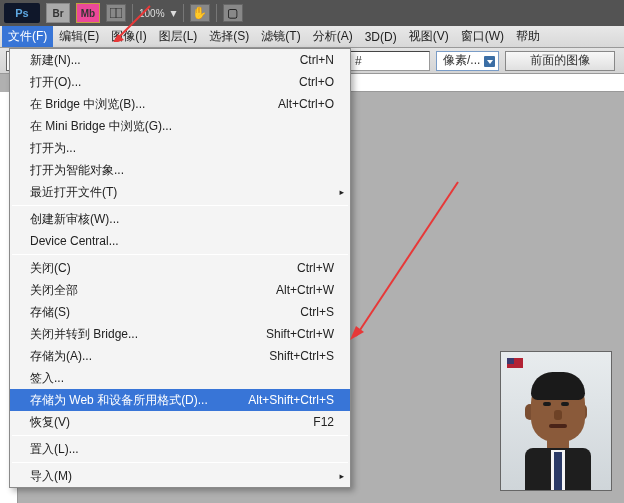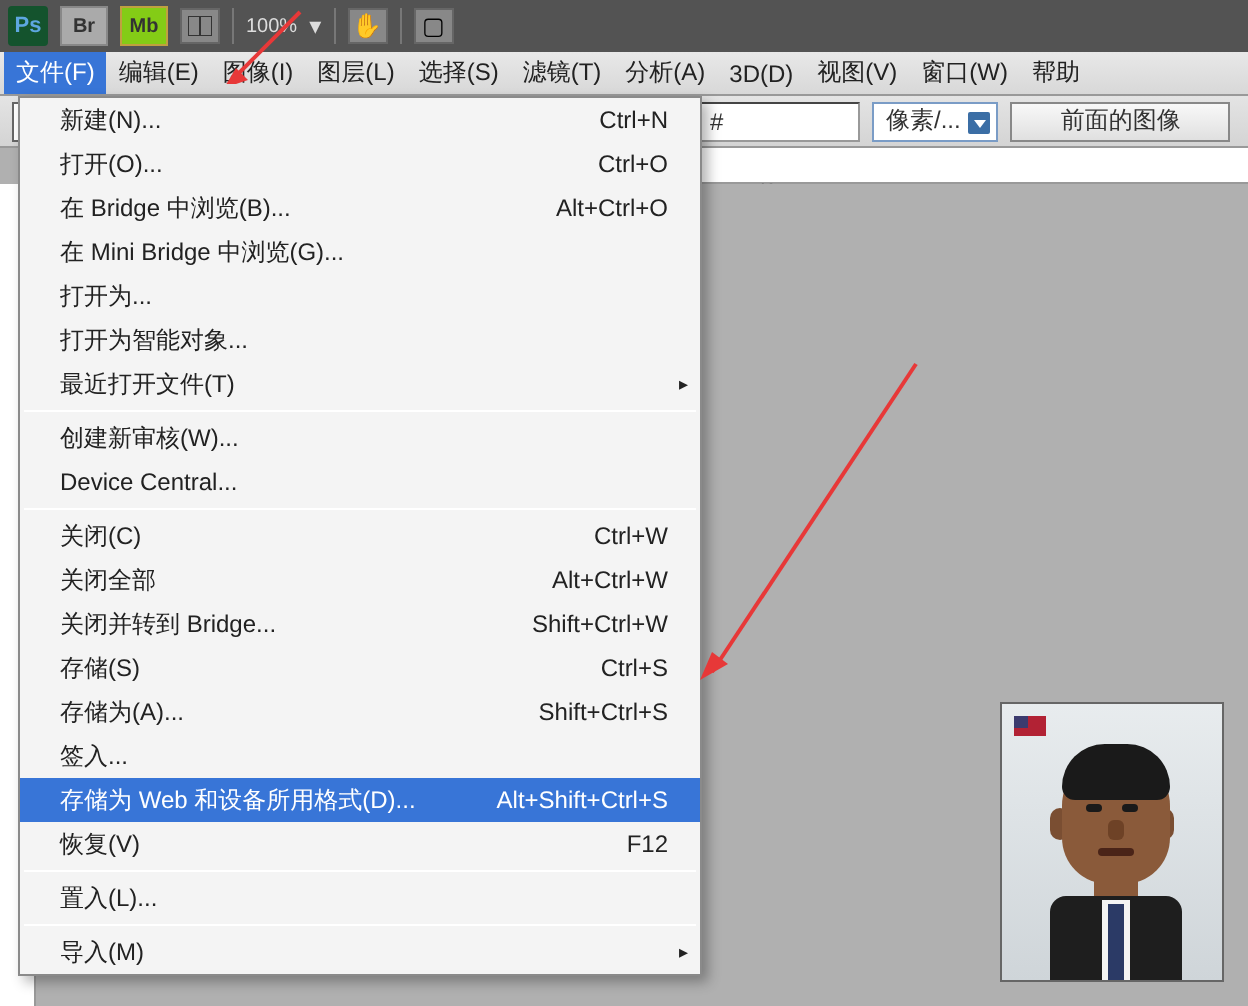--- a/index.html
+++ b/index.html
@@ -1,20 +1,20 @@
 <!DOCTYPE html>
 <html><head>
 <meta charset="utf-8">
 <style>
 *{margin:0;padding:0;box-sizing:border-box;font-family:"Microsoft YaHei",SimSun,sans-serif;font-size:12px}
 body{width:624px;height:503px;background:#b0b0b0;overflow:hidden;position:relative}
 .toolbar{background:#535353;height:26px;display:flex;align-items:center;padding:0 4px;gap:6px}
-.ps-logo{width:20px;height:20px;background:#14532d;color:#5ea7e0;display:flex;align-items:center;justify-content:center;font-weight:bold;font-size:11px;border-radius:2px}
+.ps-logo{width:36px;height:20px;background:#0f172a;color:#5ea7e0;display:flex;align-items:center;justify-content:center;font-weight:bold;font-size:11px;border-radius:2px}
 .tool-btn{width:24px;height:20px;background:#aaa;border:1px solid #888;display:flex;align-items:center;justify-content:center;font-size:10px;color:#333;font-weight:bold}
-.tool-btn.mb{background:#84cc16;border-color:#c0a040}
+.tool-btn.mb{background:#ec4899;border-color:#c0a040}
 .tool-sep{width:1px;height:18px;background:#777}
 .zoom{color:#ddd;font-size:10px}
 .tool-icon{width:20px;height:18px;background:#888;border:1px solid #666;display:flex;align-items:center;justify-content:center}
 .menubar{background:linear-gradient(#e8e8e8,#d8d8d8);height:22px;display:flex;align-items:center;border-bottom:1px solid #999;padding:0 2px}
 .menu-item{padding:2px 6px;color:#222;cursor:default}
 .menu-item.open{background:#3875d7;color:#fff}
 .optbar{background:linear-gradient(#e4e4e4,#d4d4d4);height:26px;display:flex;align-items:center;padding:0 6px;gap:6px;border-bottom:1px solid #999}
 .sel-box{width:34px;height:20px;background:#fff;border:1px solid #666;position:relative}
 .sel-box::after{content:"";position:absolute;right:2px;top:7px;border-left:4px solid transparent;border-right:4px solid transparent;border-top:5px solid #333}
 .input-hash{width:80px;height:20px;background:#fff;border:1px inset #999;padding:0 4px;display:flex;align-items:center;color:#333}
@@ -144,26 +144,26 @@
     <div class="menu-sep"></div>
     <div class="menu-row">
       <span>关闭(C)</span>
       <span>Ctrl+W</span>
     </div>
     <div class="menu-row">
       <span>关闭全部</span>
       <span>Alt+Ctrl+W</span>
     </div>
     <div class="menu-row">
+      <span>存储(S)</span>
+      <span>Ctrl+S</span>
+    </div>
+    <div class="menu-row">
       <span>关闭并转到 Bridge...</span>
       <span>Shift+Ctrl+W</span>
-    </div>
-    <div class="menu-row">
-      <span>存储(S)</span>
-      <span>Ctrl+S</span>
     </div>
     <div class="menu-row">
       <span>存储为(A)...</span>
       <span>Shift+Ctrl+S</span>
     </div>
     <div class="menu-row">
       <span>签入...</span>
       <span></span>
     </div>
     <div class="menu-row hl">

